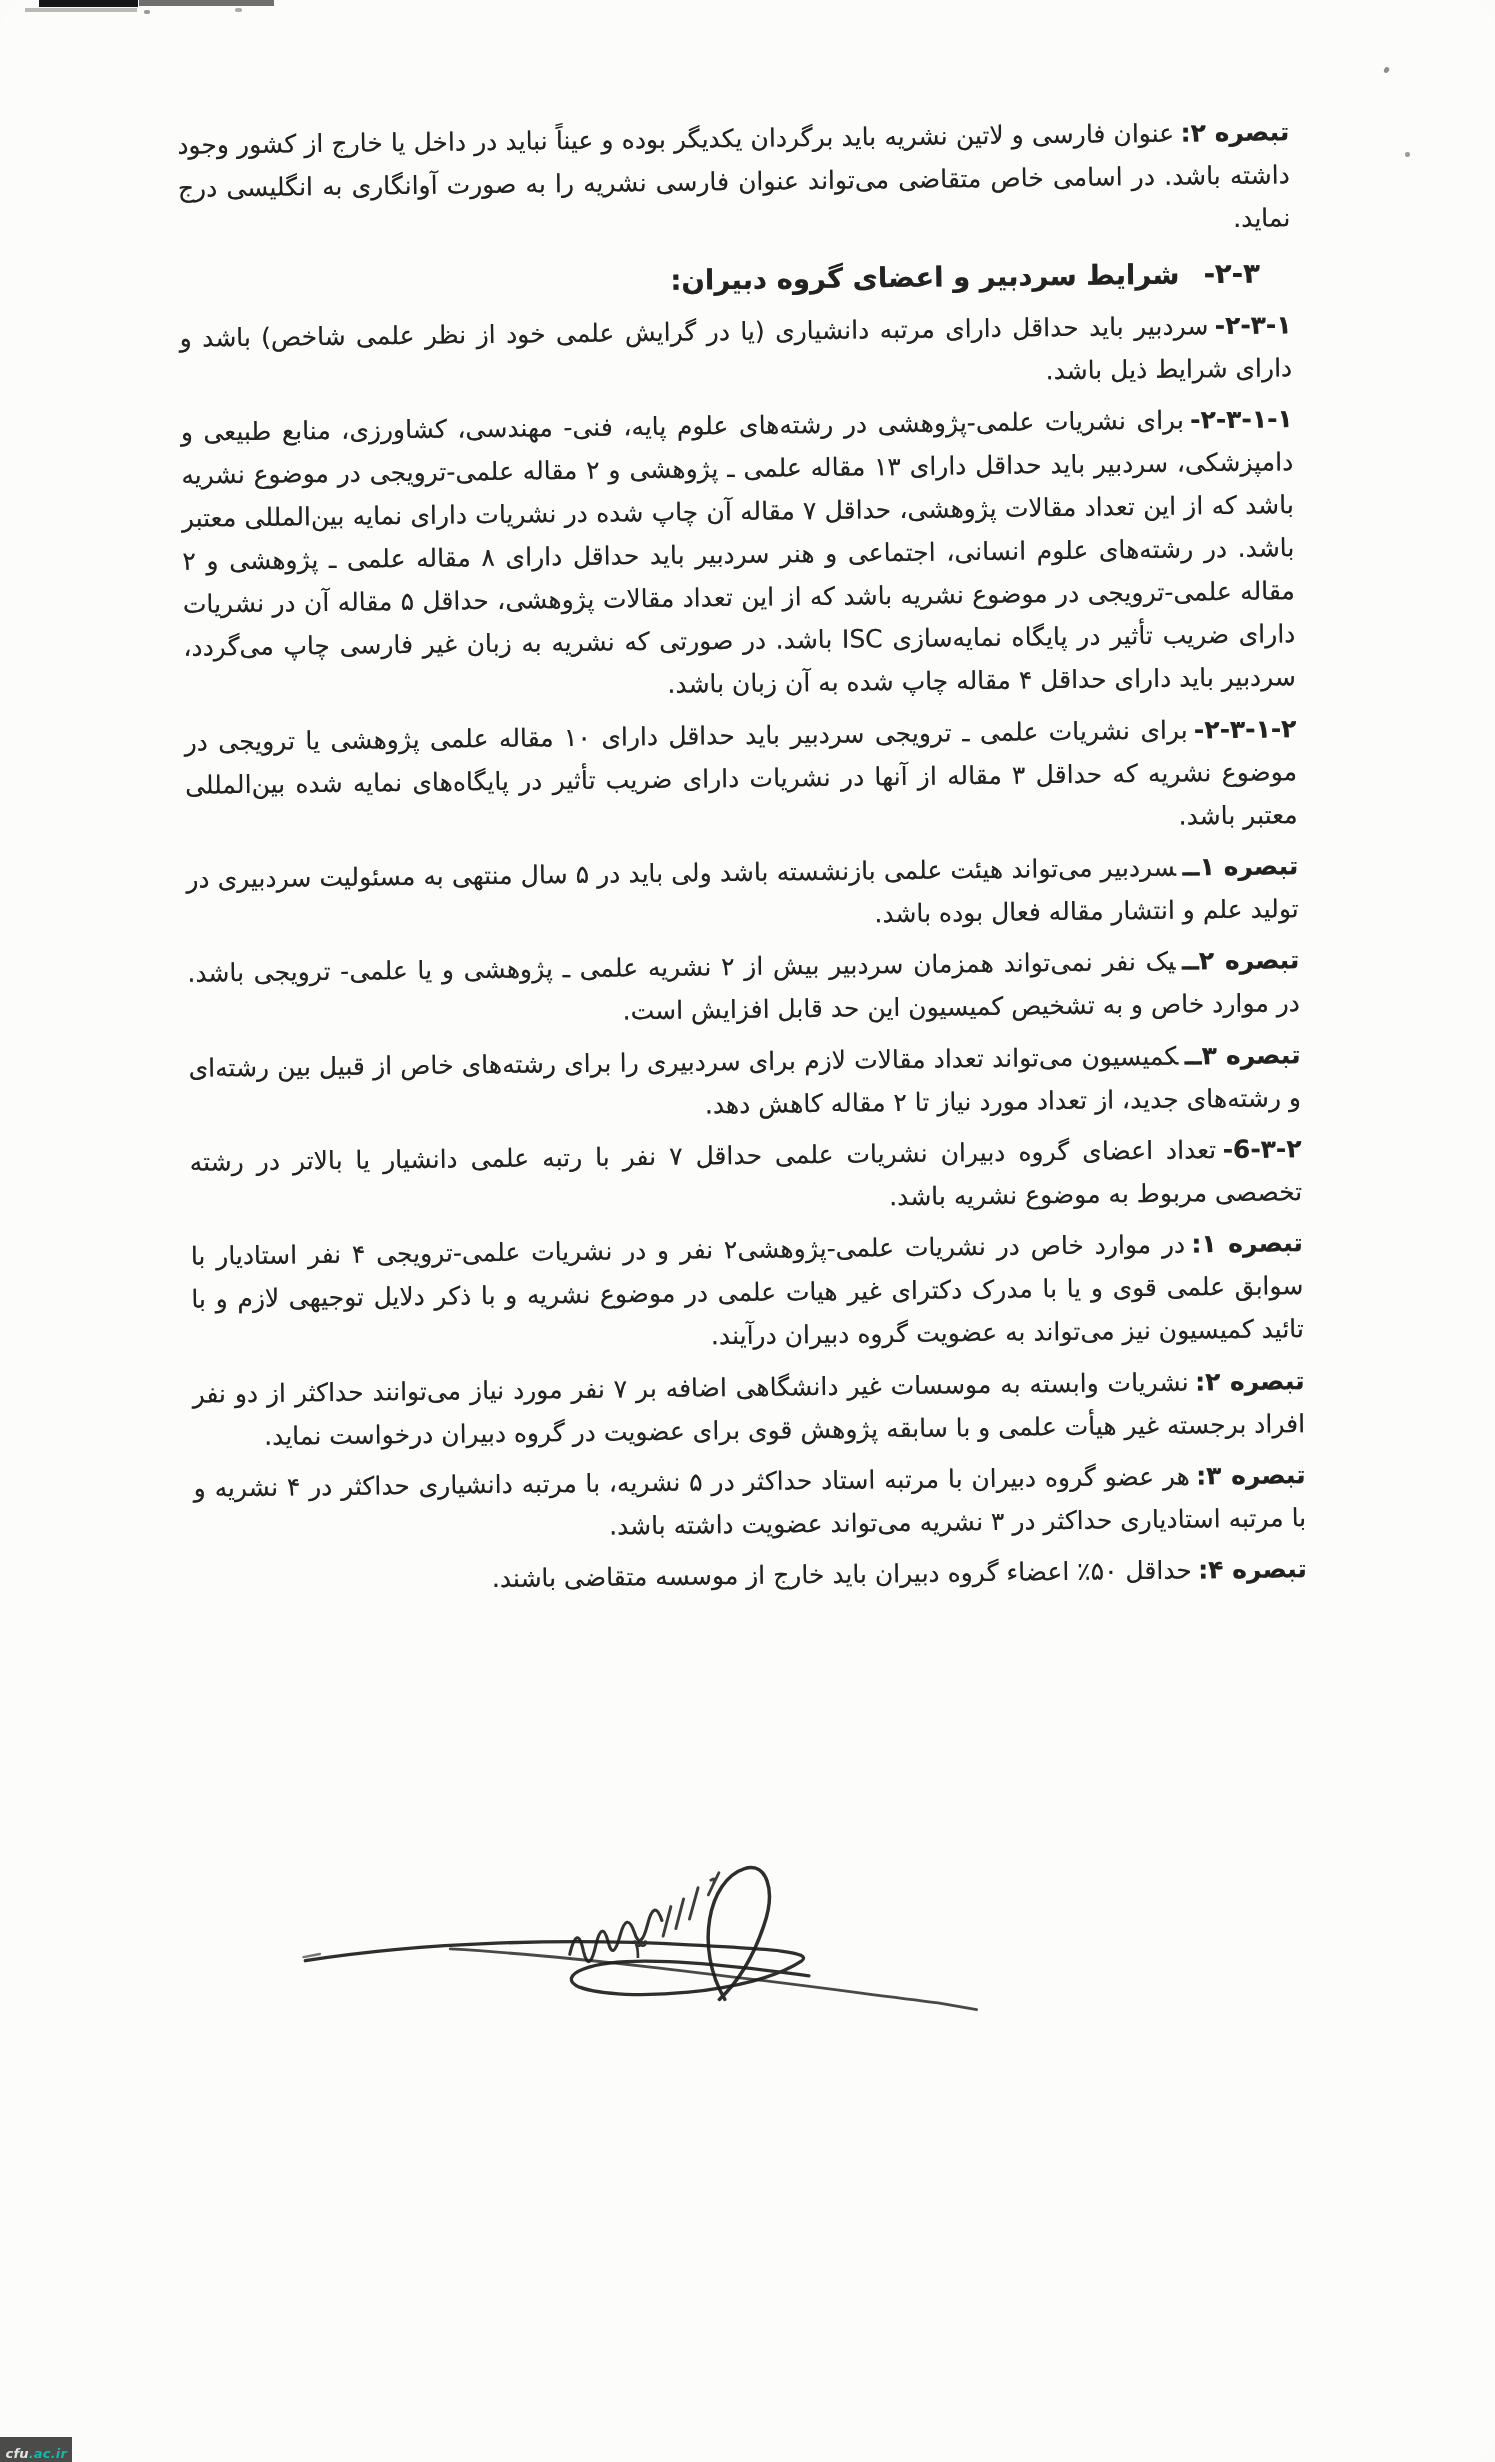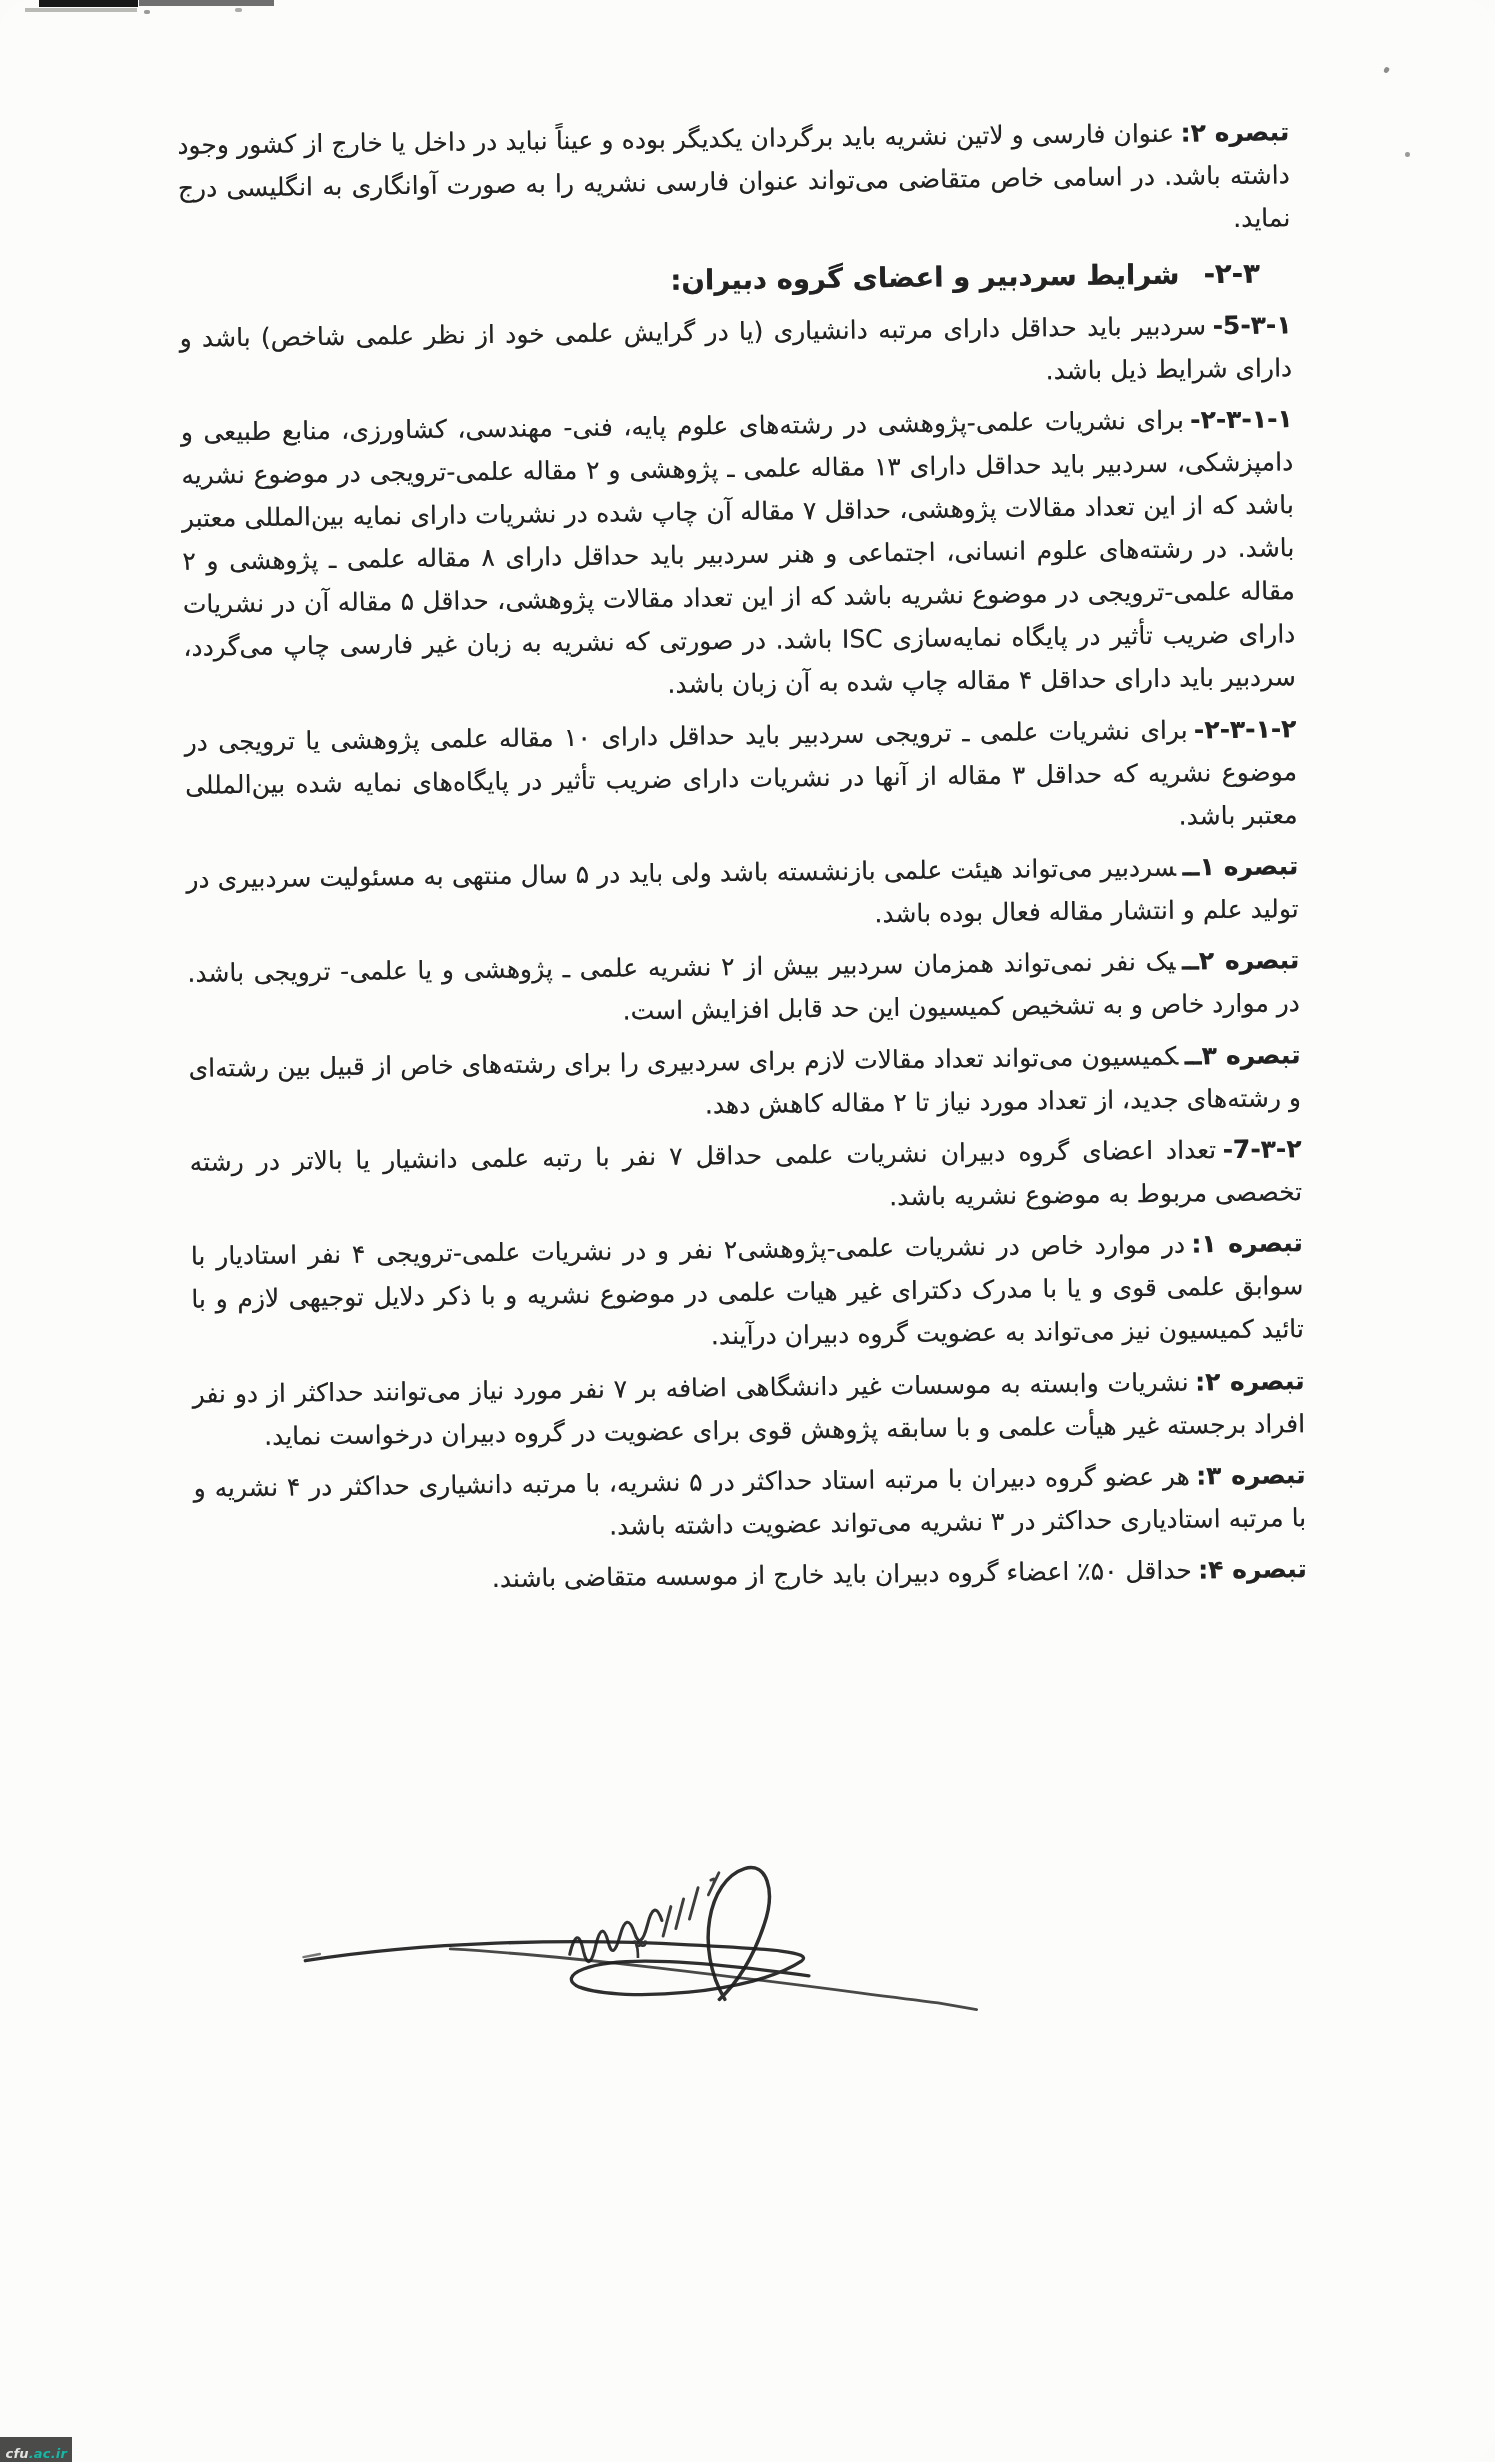--- a/index.html
+++ b/index.html
@@ -66,27 +66,27 @@
   <div class="artifact bar-gray"></div>
   <div class="artifact bar-faint"></div>
   <div class="artifact speck1"></div>
   <div class="artifact speck2"></div>
   <div class="artifact speck3"></div>
   <div class="artifact speck4"></div>
 
   <div class="doc-body">
       <p class="para note"><span class="lead">تبصره ۲:</span><span class="body">عنوان فارسی و لاتین نشریه باید برگردان یکدیگر بوده و عیناً نباید در داخل یا خارج از کشور وجود داشته باشد. در اسامی خاص متقاضی می‌تواند عنوان فارسی نشریه را به صورت آوانگاری به انگلیسی درج نماید.</span></p>
       <p class="para heading"><span class="lead">۲-۳-</span><span class="body">شرایط سردبیر و اعضای گروه دبیران:</span></p>
-      <p class="para clause"><span class="lead">5-۳-۱-</span><span class="body">سردبیر باید حداقل دارای مرتبه دانشیاری (یا در گرایش علمی خود از نظر علمی شاخص) باشد و دارای شرایط ذیل باشد.</span></p>
+      <p class="para clause"><span class="lead">۲-۳-۱-</span><span class="body">سردبیر باید حداقل دارای مرتبه دانشیاری (یا در گرایش علمی خود از نظر علمی شاخص) باشد و دارای شرایط ذیل باشد.</span></p>
       <p class="para clause"><span class="lead">۲-۳-۱-۱-</span><span class="body">برای نشریات علمی-پژوهشی در رشته‌های علوم پایه، فنی- مهندسی، کشاورزی، منابع طبیعی و دامپزشکی، سردبیر باید حداقل دارای ۱۳ مقاله علمی ـ پژوهشی و ۲ مقاله علمی-ترویجی در موضوع نشریه باشد که از این تعداد مقالات پژوهشی، حداقل ۷ مقاله آن چاپ شده در نشریات دارای نمایه بین‌المللی معتبر باشد. در رشته‌های علوم انسانی، اجتماعی و هنر سردبیر باید حداقل دارای ۸ مقاله علمی ـ پژوهشی و ۲ مقاله علمی-ترویجی در موضوع نشریه باشد که از این تعداد مقالات پژوهشی، حداقل ۵ مقاله آن در نشریات دارای ضریب تأثیر در پایگاه نمایه‌سازی ISC باشد. در صورتی که نشریه به زبان غیر فارسی چاپ می‌گردد، سردبیر باید دارای حداقل ۴ مقاله چاپ شده به آن زبان باشد.</span></p>
       <p class="para clause"><span class="lead">۲-۳-۱-۲-</span><span class="body">برای نشریات علمی ـ ترویجی سردبیر باید حداقل دارای ۱۰ مقاله علمی پژوهشی یا ترویجی در موضوع نشریه که حداقل ۳ مقاله از آنها در نشریات دارای ضریب تأثیر در پایگاه‌های نمایه شده بین‌المللی معتبر باشد.</span></p>
       <p class="para note"><span class="lead">تبصره ۱ــ</span><span class="body">سردبیر می‌تواند هیئت علمی بازنشسته باشد ولی باید در ۵ سال منتهی به مسئولیت سردبیری در تولید علم و انتشار مقاله فعال بوده باشد.</span></p>
       <p class="para note"><span class="lead">تبصره ۲ــ</span><span class="body">یک نفر نمی‌تواند همزمان سردبیر بیش از ۲ نشریه علمی ـ پژوهشی و یا علمی- ترویجی باشد. در موارد خاص و به تشخیص کمیسیون این حد قابل افزایش است.</span></p>
       <p class="para note"><span class="lead">تبصره ۳ــ</span><span class="body">کمیسیون می‌تواند تعداد مقالات لازم برای سردبیری را برای رشته‌های خاص از قبیل بین رشته‌ای و رشته‌های جدید، از تعداد مورد نیاز تا ۲ مقاله کاهش دهد.</span></p>
-      <p class="para clause"><span class="lead">7-۳-۲-</span><span class="body">تعداد اعضای گروه دبیران نشریات علمی حداقل ۷ نفر با رتبه علمی دانشیار یا بالاتر در رشته تخصصی مربوط به موضوع نشریه باشد.</span></p>
+      <p class="para clause"><span class="lead">6-۳-۲-</span><span class="body">تعداد اعضای گروه دبیران نشریات علمی حداقل ۷ نفر با رتبه علمی دانشیار یا بالاتر در رشته تخصصی مربوط به موضوع نشریه باشد.</span></p>
       <p class="para note"><span class="lead">تبصره ۱:</span><span class="body">در موارد خاص در نشریات علمی-پژوهشی۲ نفر و در نشریات علمی-ترویجی ۴ نفر استادیار با سوابق علمی قوی و یا با مدرک دکترای غیر هیات علمی در موضوع نشریه و با ذکر دلایل توجیهی لازم و با تائید کمیسیون نیز می‌تواند به عضویت گروه دبیران درآیند.</span></p>
       <p class="para note"><span class="lead">تبصره ۲:</span><span class="body">نشریات وابسته به موسسات غیر دانشگاهی اضافه بر ۷ نفر مورد نیاز می‌توانند حداکثر از دو نفر افراد برجسته غیر هیأت علمی و با سابقه پژوهش قوی برای عضویت در گروه دبیران درخواست نماید.</span></p>
       <p class="para note"><span class="lead">تبصره ۳:</span><span class="body">هر عضو گروه دبیران با مرتبه استاد حداکثر در ۵ نشریه، با مرتبه دانشیاری حداکثر در ۴ نشریه و با مرتبه استادیاری حداکثر در ۳ نشریه می‌تواند عضویت داشته باشد.</span></p>
       <p class="para note"><span class="lead">تبصره ۴:</span><span class="body">حداقل ۵۰٪ اعضاء گروه دبیران باید خارج از موسسه متقاضی باشند.</span></p>
     </div>
 
   <div class="signature">
     <svg viewBox="0 0 760 175" fill="none" xmlns="http://www.w3.org/2000/svg" stroke="#1c1c1c" stroke-linecap="round" stroke-linejoin="round">
 
       <path d="M452,38 l12,-24 m-9,8 q6,-4 3,3" stroke-width="3" opacity=".85"></path>

